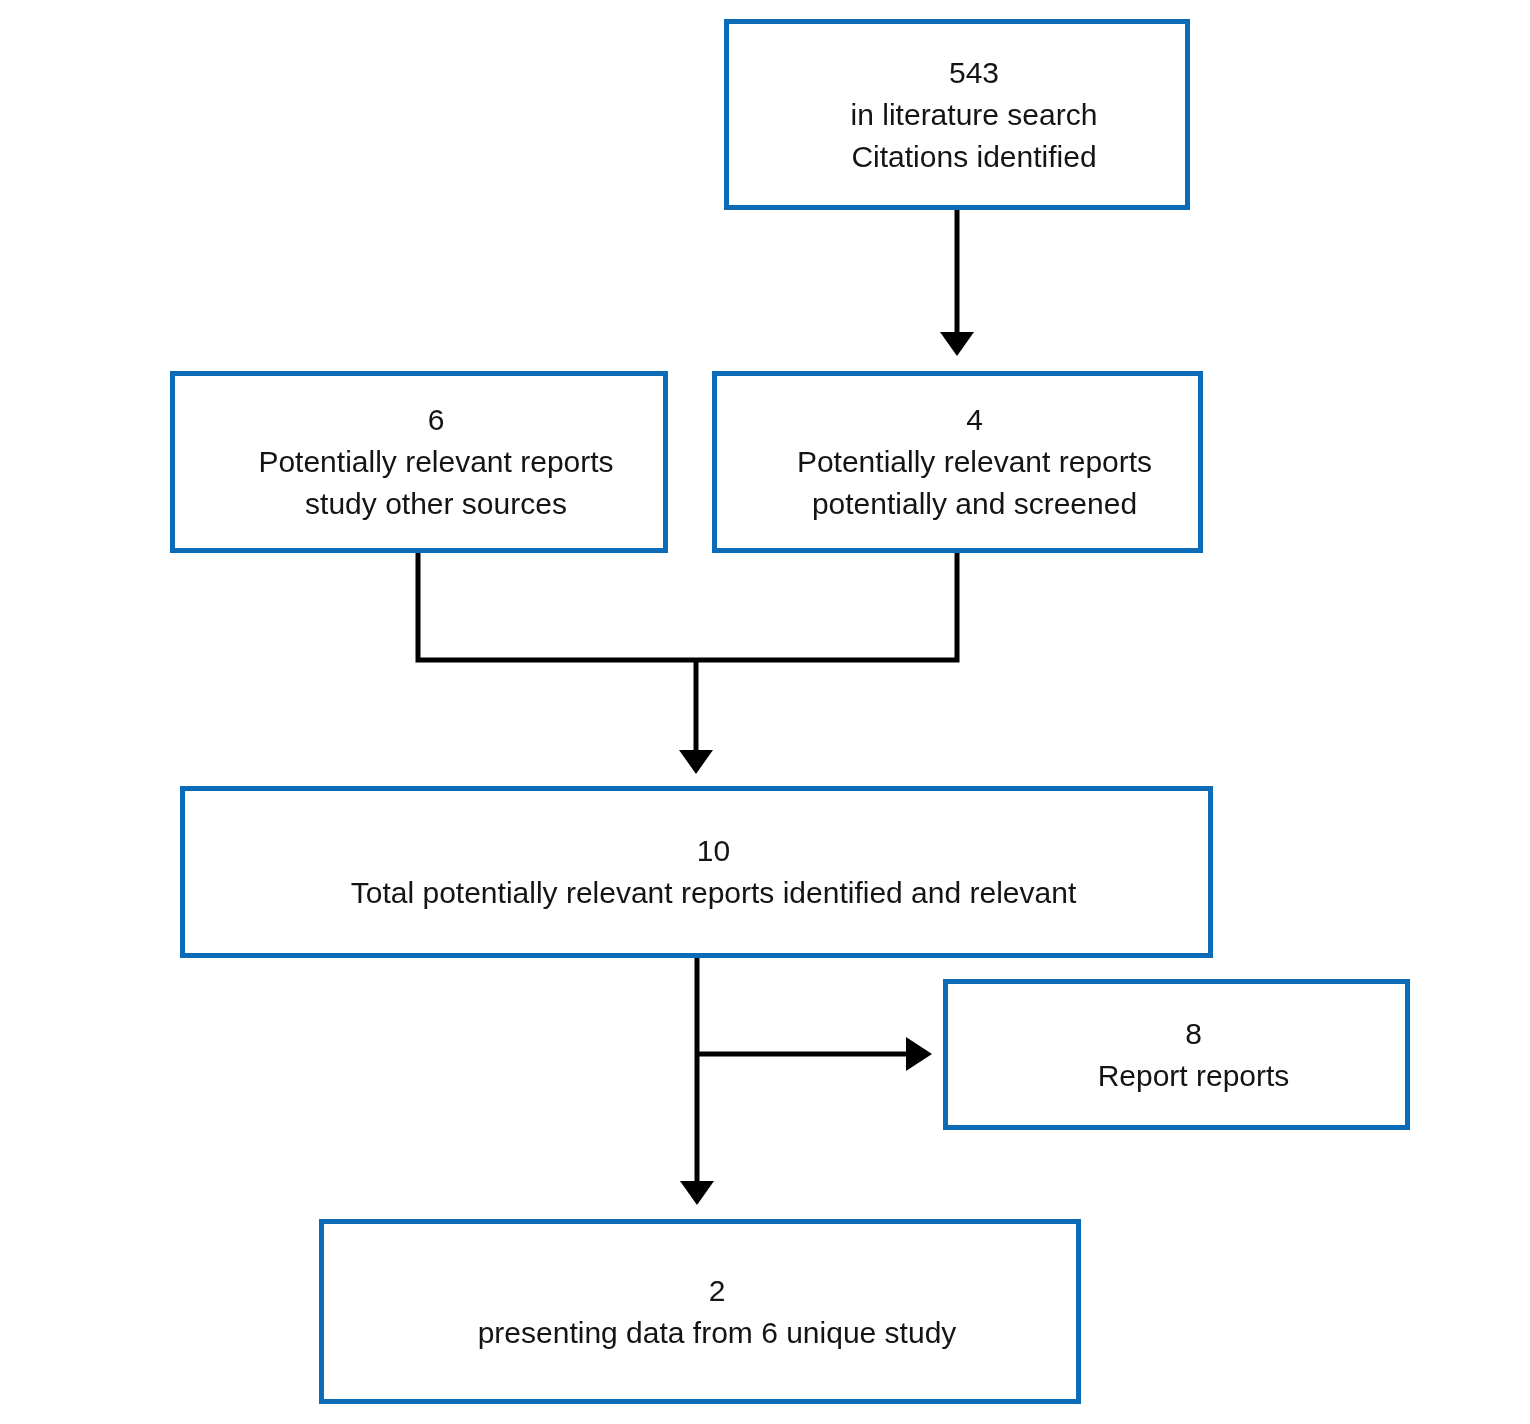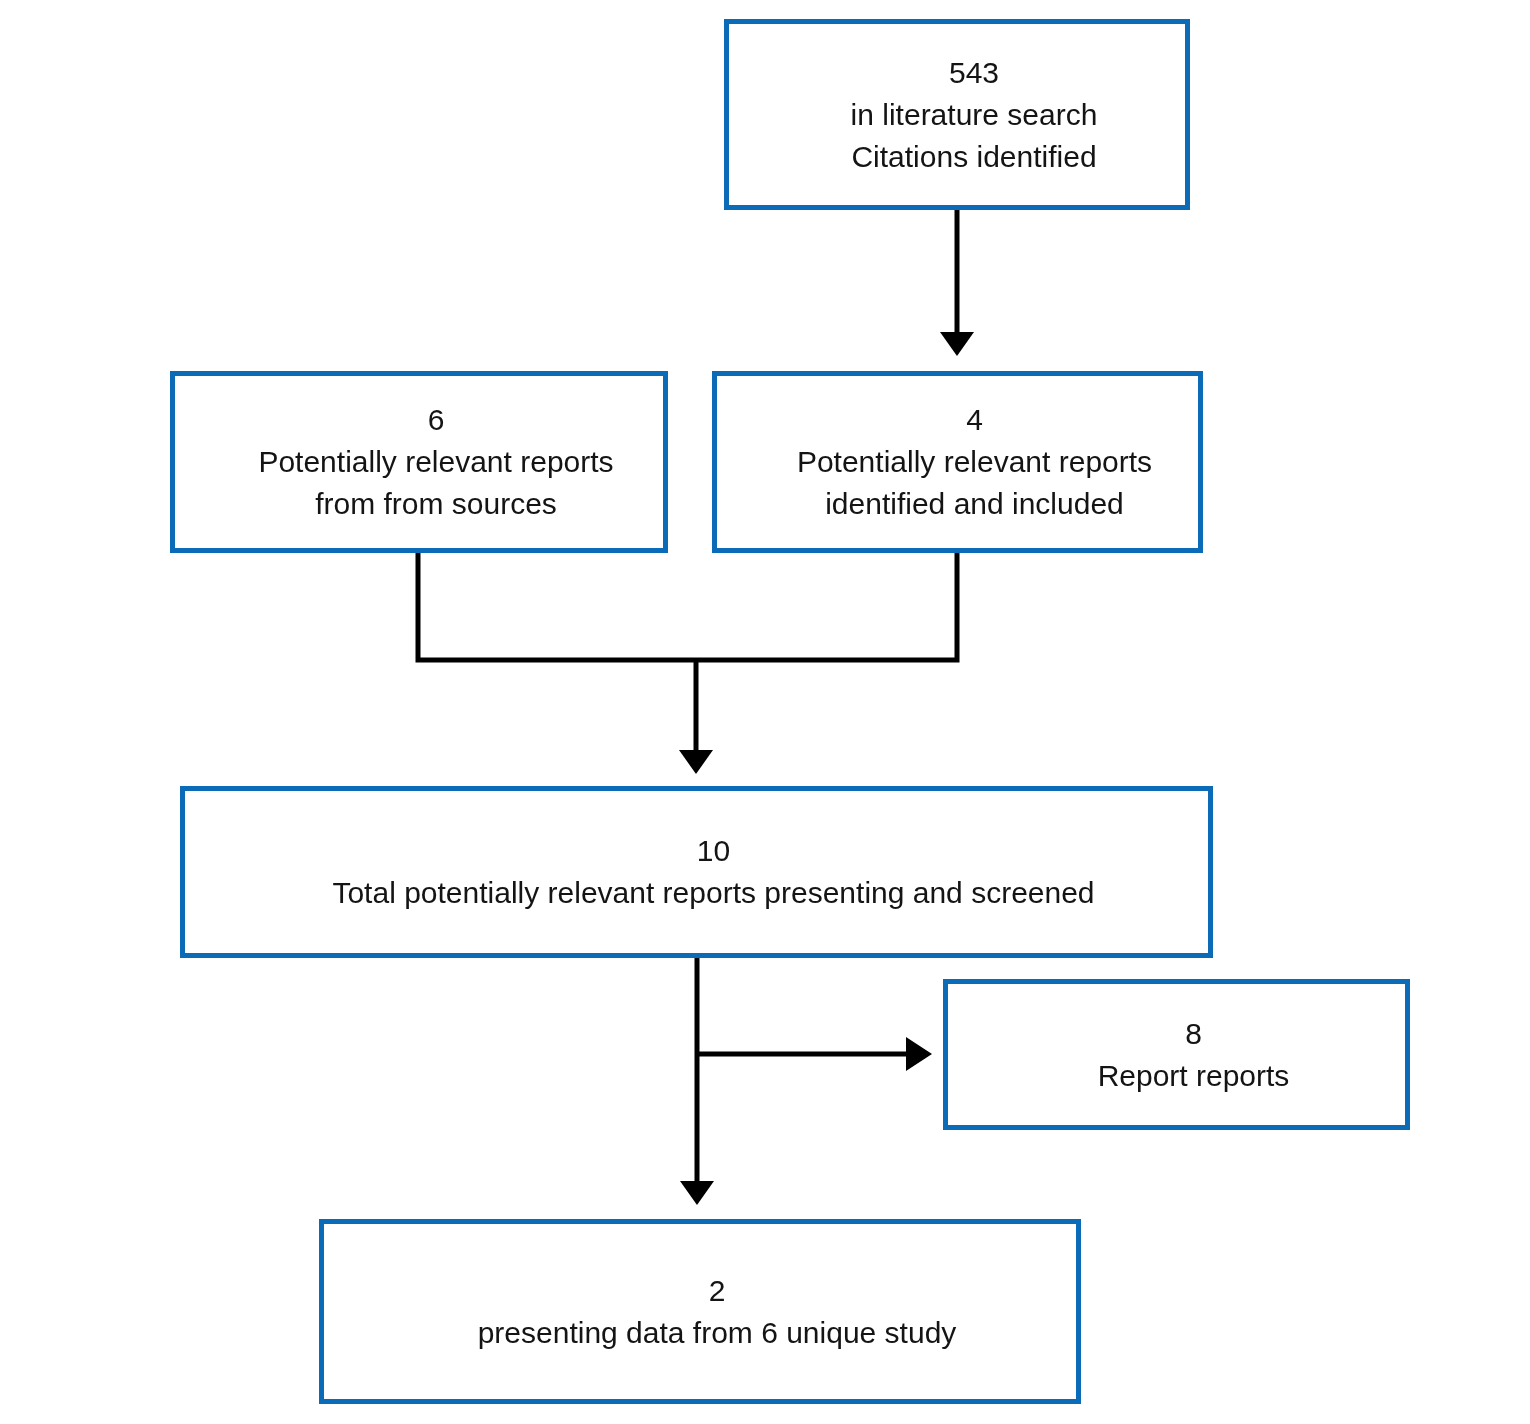--- a/index.html
+++ b/index.html
@@ -94,32 +94,32 @@
 
   <div class="node box-citations">
     <div class="count">543</div>
     <div class="line">in literature search</div>
     <div class="line">Citations identified</div>
   </div>
 
   <div class="node box-other">
     <div class="count">6</div>
     <div class="line">Potentially relevant reports</div>
-    <div class="line">from from sources</div>
+    <div class="line">study other sources</div>
   </div>
 
   <div class="node box-screened">
     <div class="count">4</div>
     <div class="line">Potentially relevant reports</div>
-    <div class="line">identified and included</div>
+    <div class="line">potentially and screened</div>
   </div>
 
   <div class="node box-total">
     <div class="count">10</div>
-    <div class="line">Total potentially relevant reports presenting and screened</div>
+    <div class="line">Total potentially relevant reports identified and relevant</div>
   </div>
 
   <div class="node box-excluded">
     <div class="count">8</div>
     <div class="line">Report reports</div>
   </div>
 
   <div class="node box-included">
     <div class="count">2</div>
     <div class="line">presenting data from 6 unique study</div>

